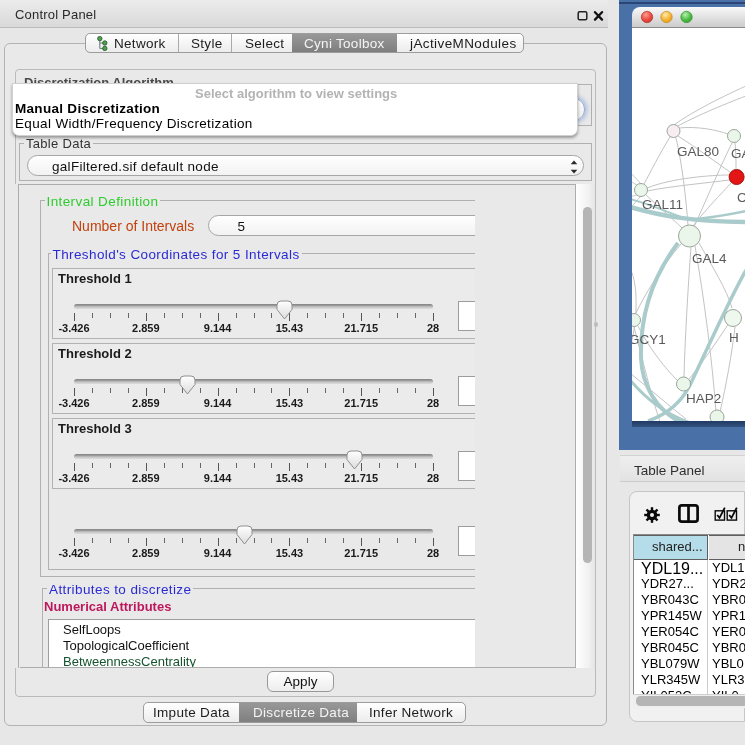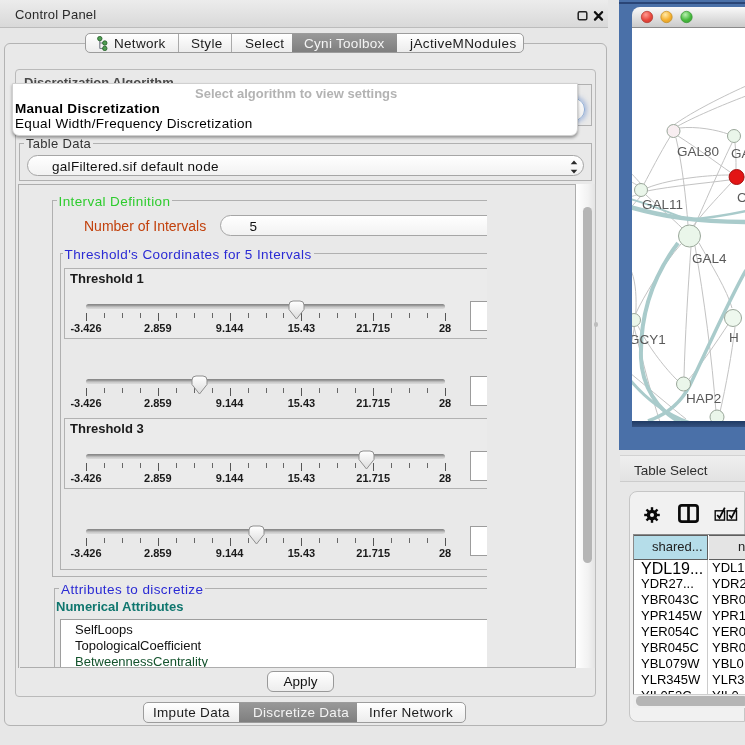--- a/index.html
+++ b/index.html
@@ -12,21 +12,21 @@
 .tabstrip { background:linear-gradient(#ffffff,#ececec); border:1px solid #9c9c9c; border-radius:5px; overflow:hidden; }
 .tsdark { background:linear-gradient(#989898,#7f7f7f); }
 .tsep { width:1px; background:#aaaaaa; }
 .tabtext { font-size:13.5px; letter-spacing:0.3px; color:#1c1c1c; white-space:nowrap; }
 .tabtextw { font-size:13.5px; letter-spacing:0.3px; color:#f4f4f4; white-space:nowrap; }
 .cpanel { left:15px; top:69px; width:581px; height:628px; background:#e9e9e9; border:1px solid #bababa; border-radius:4px; }
 .group { border:1px solid #b0b0b0; background:transparent; }
 .glabel { font-size:13.5px; letter-spacing:0.4px; background:#e9e9e9; padding:0 2px; white-space:nowrap; }
 .combo { background:linear-gradient(#ffffff,#f2f2f2); border:1px solid #a6a6a6; border-radius:11px; }
 .combo span { position:absolute; top:3px; font-size:13.5px; letter-spacing:0.3px; color:#111;margin-left:16px; }
-.viewport { left:20px; top:184px; width:467px; height:484px; overflow:hidden; background:#e9e9e9; }
+.viewport { left:8px; top:184px; width:467px; height:484px; overflow:hidden; background:#e9e9e9; }
 .spanel { width:470px; height:71px; background:#ebebeb; border:1px solid #b2b2b2; }
 .slab { left:5px; top:2px; font-size:13px; font-weight:bold; color:#1a1a1a; }
 .groove { height:5px; border-radius:2.5px; background:linear-gradient(#828282 0%,#9a9a9a 30%,#c6c6c6 60%,#dcdcdc 100%); }
 .tk { width:1px; height:5px; background:#666; }
 .tkM { width:1px; height:8px; background:#555; }
 .tlab { width:60px; text-align:center; font-size:11px; font-weight:bold; color:#1a1a1a; }
 .vbox { width:56px; height:30px; background:#fff; border:1px solid #9c9c9c; font-size:13.5px; color:#111; text-align:center; line-height:28px;padding-left:22px; }
 .scrollthumb { background:#b5b5b5; border-radius:4.5px; }
 .popup { left:12px; top:82.5px; width:566px; height:53px; background:#ffffff; border:1px solid #d0d0d0; border-radius:0 0 7px 7px; box-shadow:0 2px 3px rgba(0,0,0,0.35); z-index:50; }
 .listbox { background:#fff; border:1px solid #9e9e9e; }
@@ -124,20 +124,23 @@
 <svg class="abs" style="left:287.5px;top:300px" width="17" height="20" viewBox="0 0 17 20">
 <defs>
           <linearGradient id="thg332" x1="0" y1="0" x2="0" y2="1">
 <stop offset="0" stop-color="#ffffff"></stop>
             <stop offset="1" stop-color="#dcdcdc"></stop>
           </linearGradient>
         </defs>
 <path d="M1,5 Q1,1 5,1 L12,1 Q16,1 16,5 L16,9.5 L8.5,19 L1,9.5 Z" fill="url(#thg332)" stroke="#8f8f8f" stroke-width="1"></path>
       </svg>
 <div class="vbox" style="left:470px;top:301px">14.713</div>
+<div class="spanel" style="left:64px;top:343px">
+<div class="slab">Threshold 2</div>
+      </div>
 <div class="groove" style="left:86px;top:379px;width:359px"></div>
 <div class="tkM" style="left:86.0px;top:388px"></div>
       <div class="tk" style="left:104.0px;top:388px"></div>
       <div class="tk" style="left:121.9px;top:388px"></div>
       <div class="tk" style="left:139.8px;top:388px"></div>
       <div class="tkM" style="left:157.8px;top:388px"></div>
       <div class="tk" style="left:175.8px;top:388px"></div>
       <div class="tk" style="left:193.7px;top:388px"></div>
       <div class="tk" style="left:211.6px;top:388px"></div>
       <div class="tkM" style="left:229.6px;top:388px"></div>
@@ -244,21 +247,21 @@
 <stop offset="0" stop-color="#ffffff"></stop>
             <stop offset="1" stop-color="#dcdcdc"></stop>
           </linearGradient>
         </defs>
 <path d="M1,5 Q1,1 5,1 L12,1 Q16,1 16,5 L16,9.5 L8.5,19 L1,9.5 Z" fill="url(#thg557)" stroke="#8f8f8f" stroke-width="1"></path>
       </svg>
 <div class="vbox" style="left:470px;top:526px">11.344</div>
 
  <div class="group" style="left:54px;top:588px;width:489px;height:152px"></div>
  <div class="glabel" style="left:59px;top:582px;color:#2a2ad4">Attributes to discretize</div>
- <div style="left:56px;top:599px;font-size:13px;font-weight:bold;color:#0f766e">Numerical Attributes</div>
+ <div style="left:56px;top:599px;font-size:13px;font-weight:bold;color:#be185d">Numerical Attributes</div>
  <div class="listbox" style="left:60px;top:619px;width:467px;height:80px"></div>
  <div style="left:75px;top:622px;font-size:13px;color:#111">SelfLoops</div>
  <div style="left:75px;top:638px;font-size:13px;color:#111">TopologicalCoefficient</div>
  <div style="left:75px;top:654px;font-size:13px;color:#14532d">BetweennessCentrality</div>
  <div style="left:514px;top:620px;width:12px;height:79px;background:linear-gradient(90deg,#fff,#eee)"></div>
  <div class="scrollthumb" style="left:516px;top:621px;width:9px;height:77px"></div>
  </div>
 </div>
 
 <div style="left:18px;top:184px;width:558px;height:1px;background:#adadad"></div>
@@ -367,21 +370,21 @@
 <text x="10" y="181">GAL11</text>
 <text x="60" y="235">GAL4</text>
 <text x="-3" y="316">GCY1</text>
 <text x="97" y="314">H</text>
 <text x="54" y="375">HAP2</text>
 </g>
 </svg>
 <div style="left:632px;top:421px;width:113px;height:6px;background:linear-gradient(#1f3a64,#35517f)"></div>
 
 <div style="left:620px;top:455px;width:125px;height:27px;background:linear-gradient(#efefef,#e2e2e2);border-top:1px solid #d2d2d2;border-bottom:1px solid #cccccc"></div>
-<div style="left:634px;top:462.5px;font-size:13.5px;color:#2e2e2e">Table Select</div>
+<div style="left:634px;top:462.5px;font-size:13.5px;color:#2e2e2e">Table Panel</div>
 
 <div style="left:629px;top:491px;width:116px;height:231px;background:#f1f1f1;border:1px solid #c6c6c6;border-radius:8px 0 0 8px"></div>
 
 <svg class="abs" style="left:644px;top:507px" width="16" height="16" viewBox="0 0 16 16">
 <g fill="#0a0a0a">
 <circle cx="8" cy="8" r="5.3"></circle>
 <g>
 <rect x="6.8" y="0.2" width="2.4" height="3.4"></rect>
 <rect x="6.8" y="12.4" width="2.4" height="3.4"></rect>
 <rect x="0.2" y="6.8" width="3.4" height="2.4"></rect>

